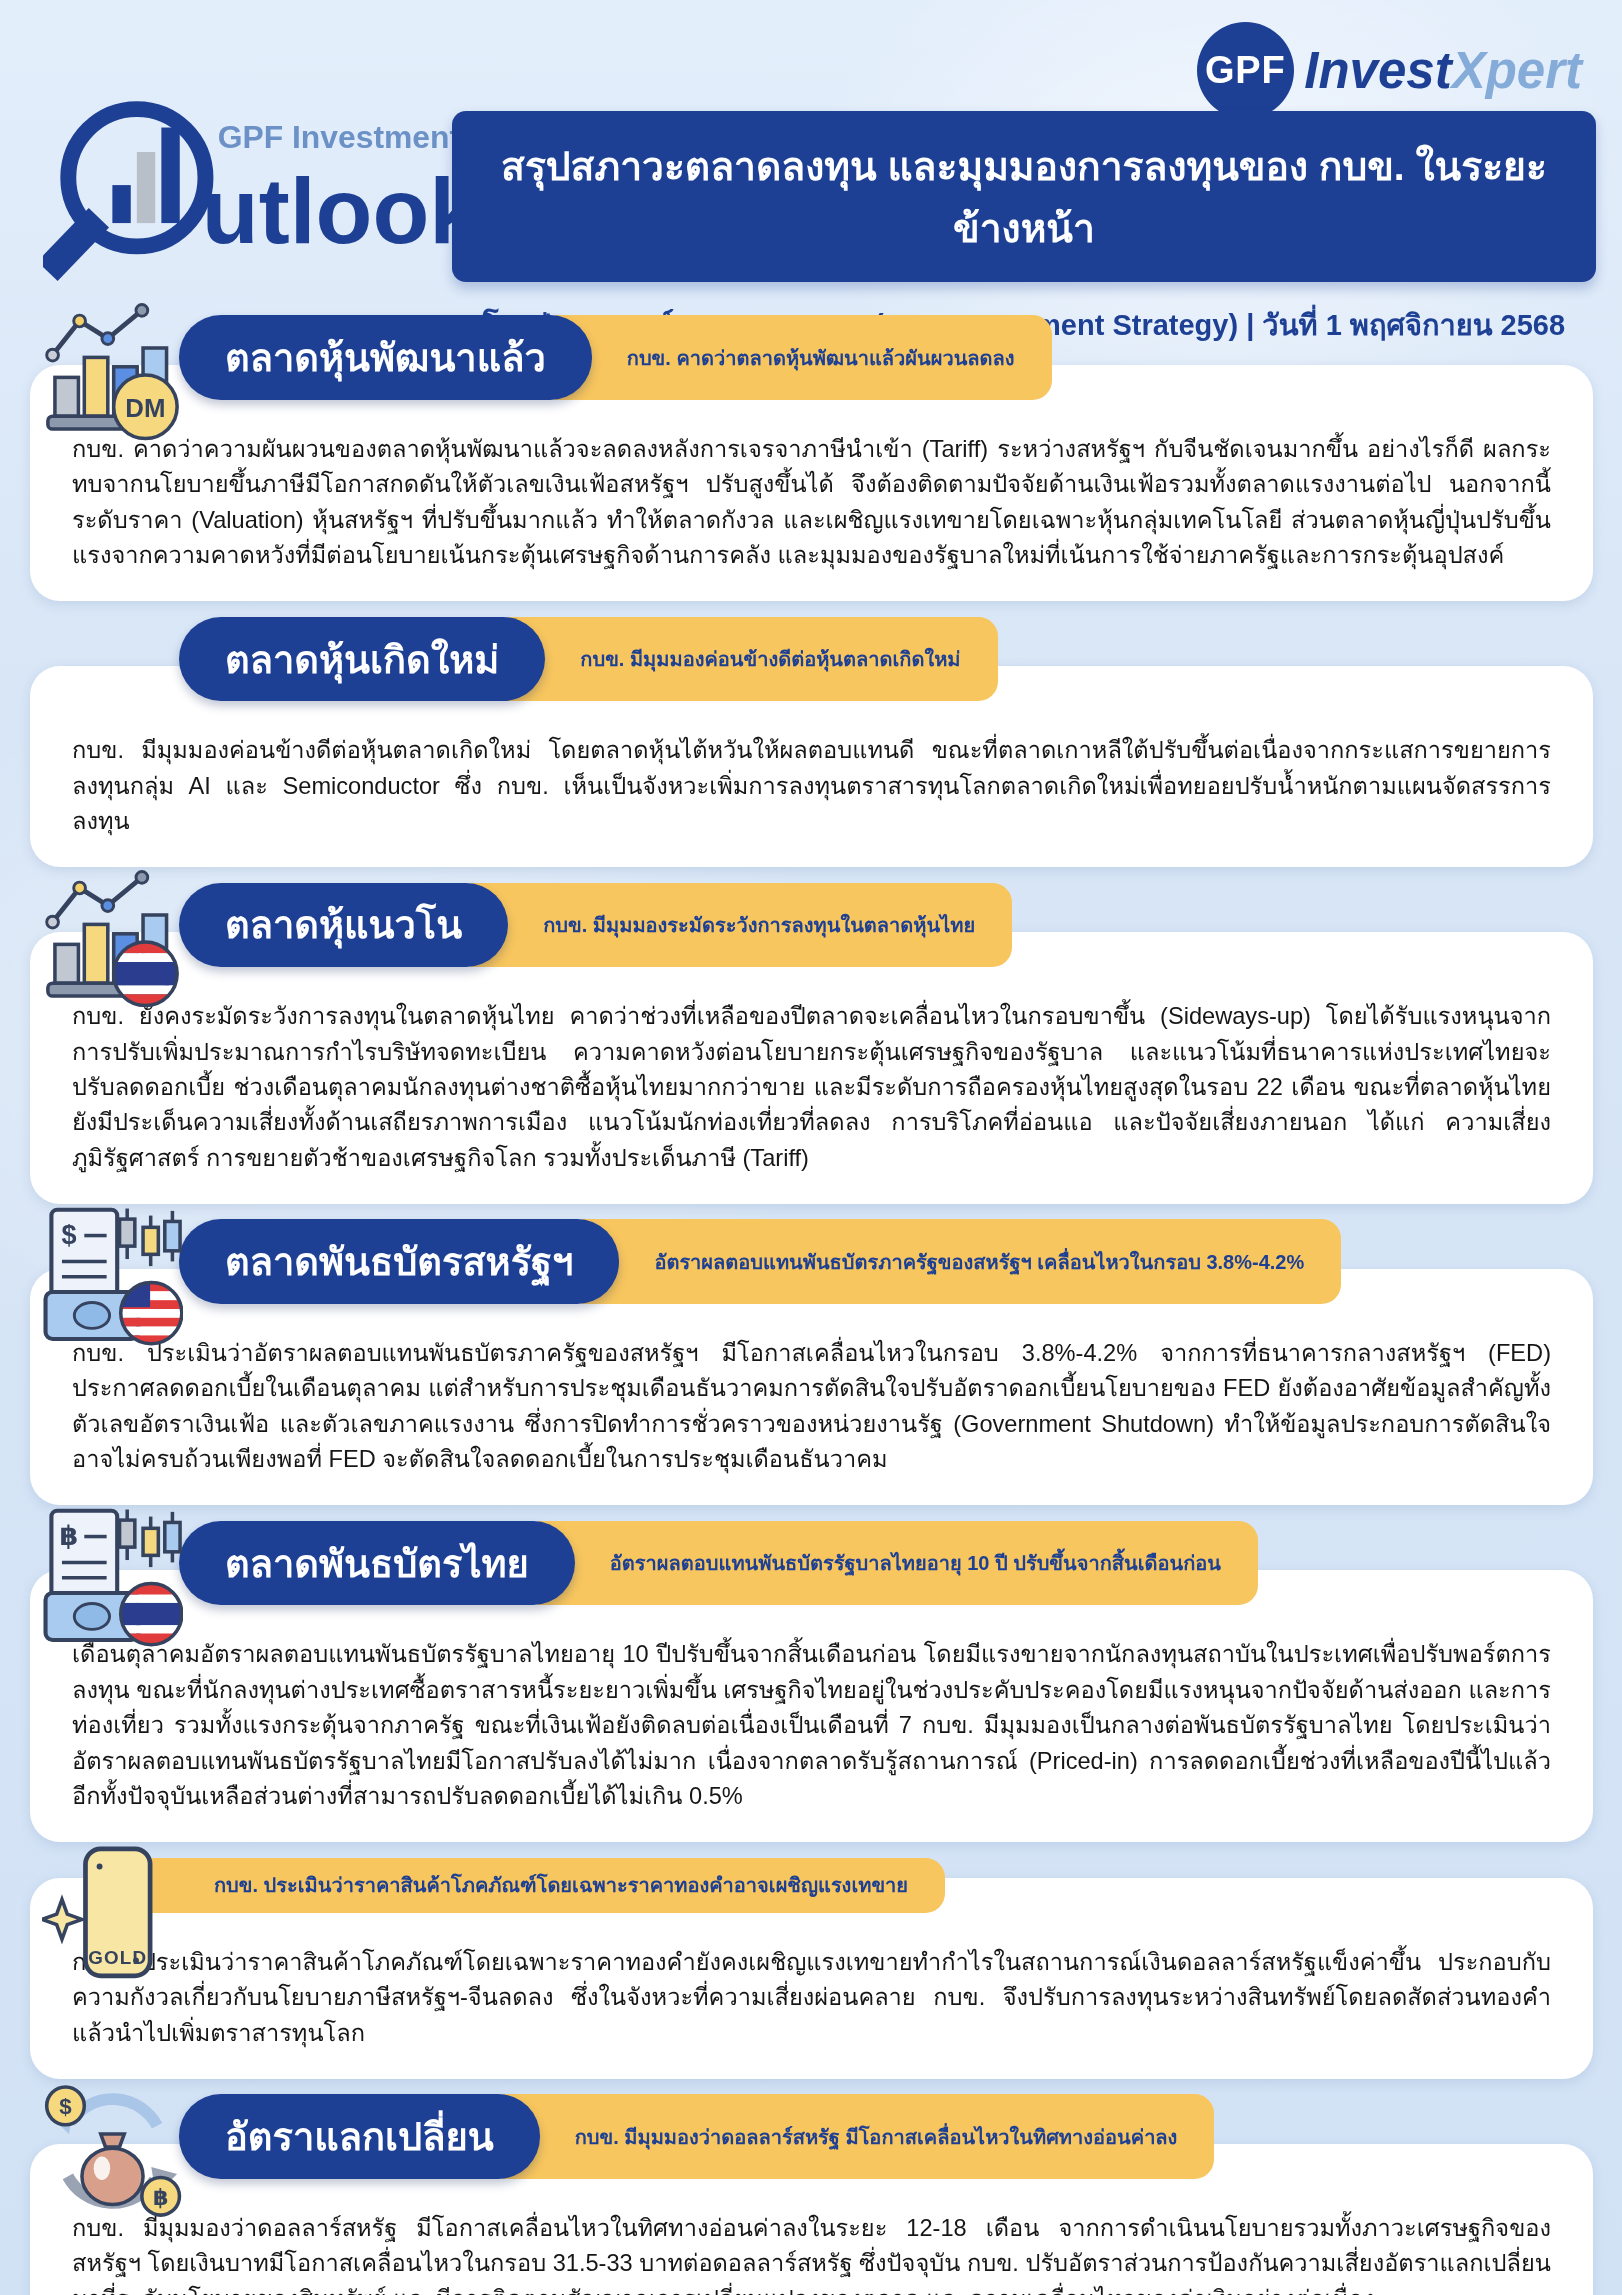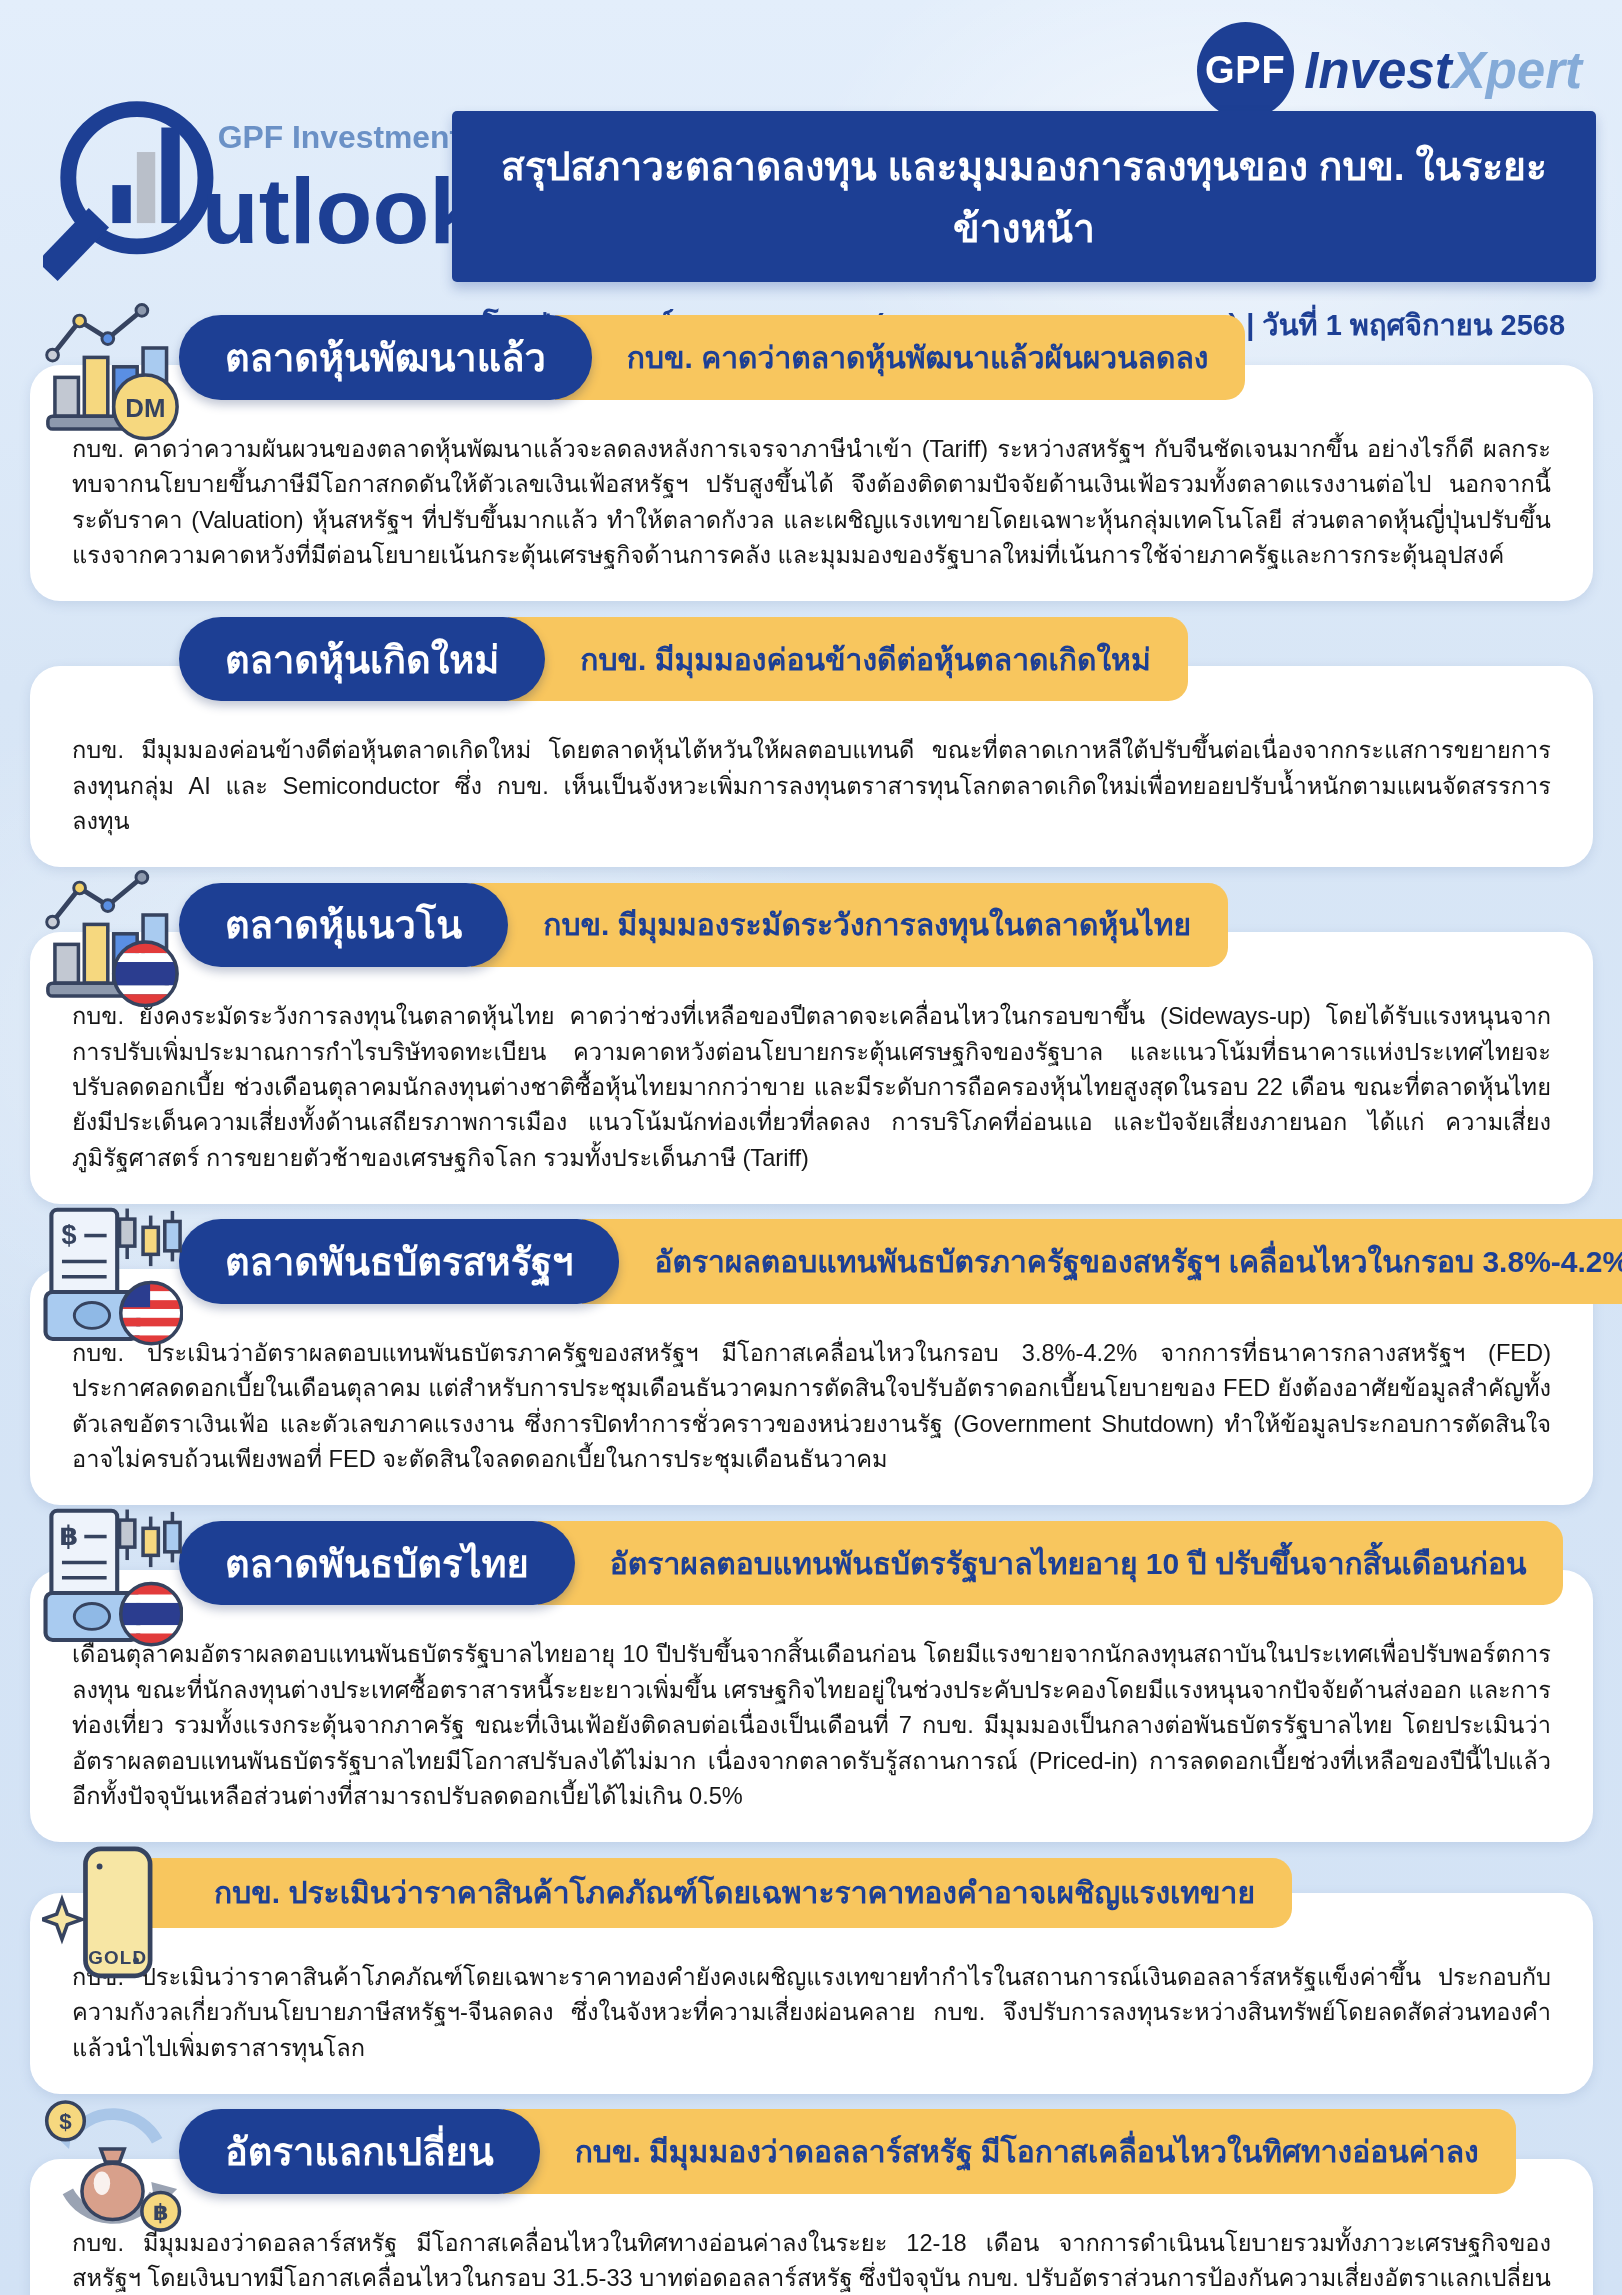--- a/index.html
+++ b/index.html
@@ -20,41 +20,41 @@
   .hdr{position:relative;height:301px;}
   .ix-logo{position:absolute;top:22px;right:41px;display:flex;align-items:center;gap:10.5px;text-align:right;}
   .ix-circle{width:97px;height:97px;border-radius:50%;background:#1d3f94;color:#fff;
     display:flex;align-items:center;justify-content:center;font-weight:bold;font-size:38px;letter-spacing:0.7px;}
   .ix-text{font-size:51px;font-weight:bold;font-style:italic;letter-spacing:0;}
   .ix-invest{color:#1d3f94;}
   .ix-xpert{color:#85abd8;}
   .gpf-logo{position:absolute;left:43px;top:92px;width:543px;height:196px;}
   .title-wrap{position:absolute;left:452px;top:111px;width:1144px;}
   .title-band{
-    background:#1d3f94;border-radius:5px;
+    background:#1d3f94;border-radius:14px;
     padding:23.6px 29px;text-align:center;
     color:#fff;font-size:39px;font-weight:bold;
     box-shadow:0 6.5px 11.8px rgba(29,63,148,.25);
   }
   .byline{margin-top:19.6px;text-align:center;color:#1d3f94;font-size:29px;font-weight:bold;}
   
   .secs{position:relative;margin-top:10.5px;}
   .sec{position:relative;margin:0 30px 11.8px 30px;padding-top:3.9px;}
   .sec-head{display:flex;align-items:stretch;margin-left:149px;position:relative;z-index:3;width:fit-content;max-width:1374px;}
   .pill{
     background:#1d3f94;color:#fff;border-radius:42px;
     padding:11.8px 46px;font-size:38px;font-weight:bold;
     display:flex;align-items:center;white-space:nowrap;
     box-shadow:0 5.2px 9.2px rgba(20,40,90,.25);
     position:relative;z-index:2;
   }
   .band{
     background:#f8c65e;color:#1d3f94;border-radius:0 19.6px 19.6px 0;
     margin-left:-37px;padding:11.8px 37px 11.8px 72px;
-    font-size:30px;font-weight:bold;display:flex;align-items:center;white-space:nowrap;
+    font-size:20px;font-weight:bold;display:flex;align-items:center;white-space:nowrap;
     position:relative;z-index:1;
   }
   .card{
     position:relative;z-index:1;margin-top:-35px;
     background:#fff;border-radius:30px;
     padding:67px 42px 27.5px 42px;
     box-shadow:0 3.9px 10.5px rgba(100,130,180,.18);
   }
   .card p{margin:0;font-size:23.6px;line-height:1.5;text-align:justify;color:#161616;}
   .icon-wrap{position:absolute;left:11.8px;top:-10.5px;width:141px;height:141px;z-index:4;}

